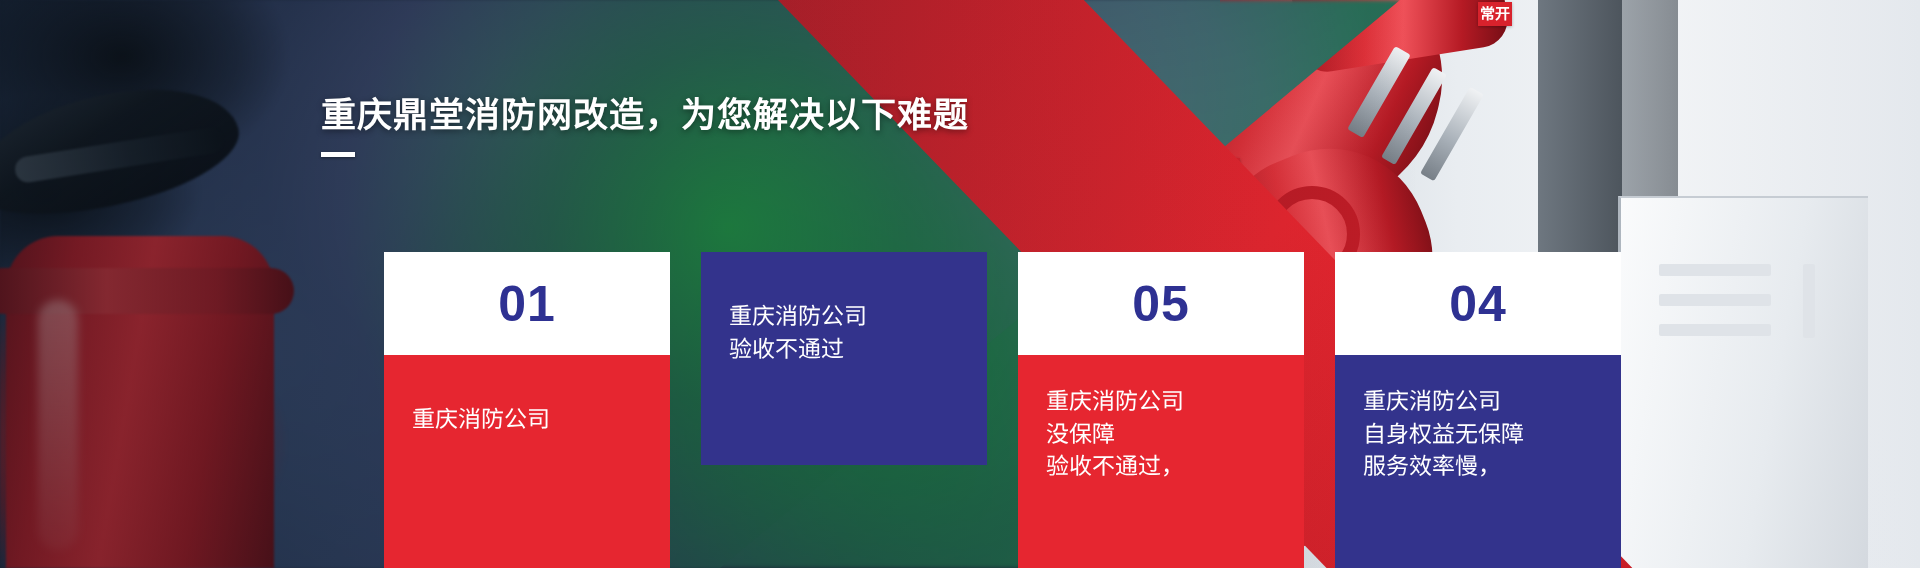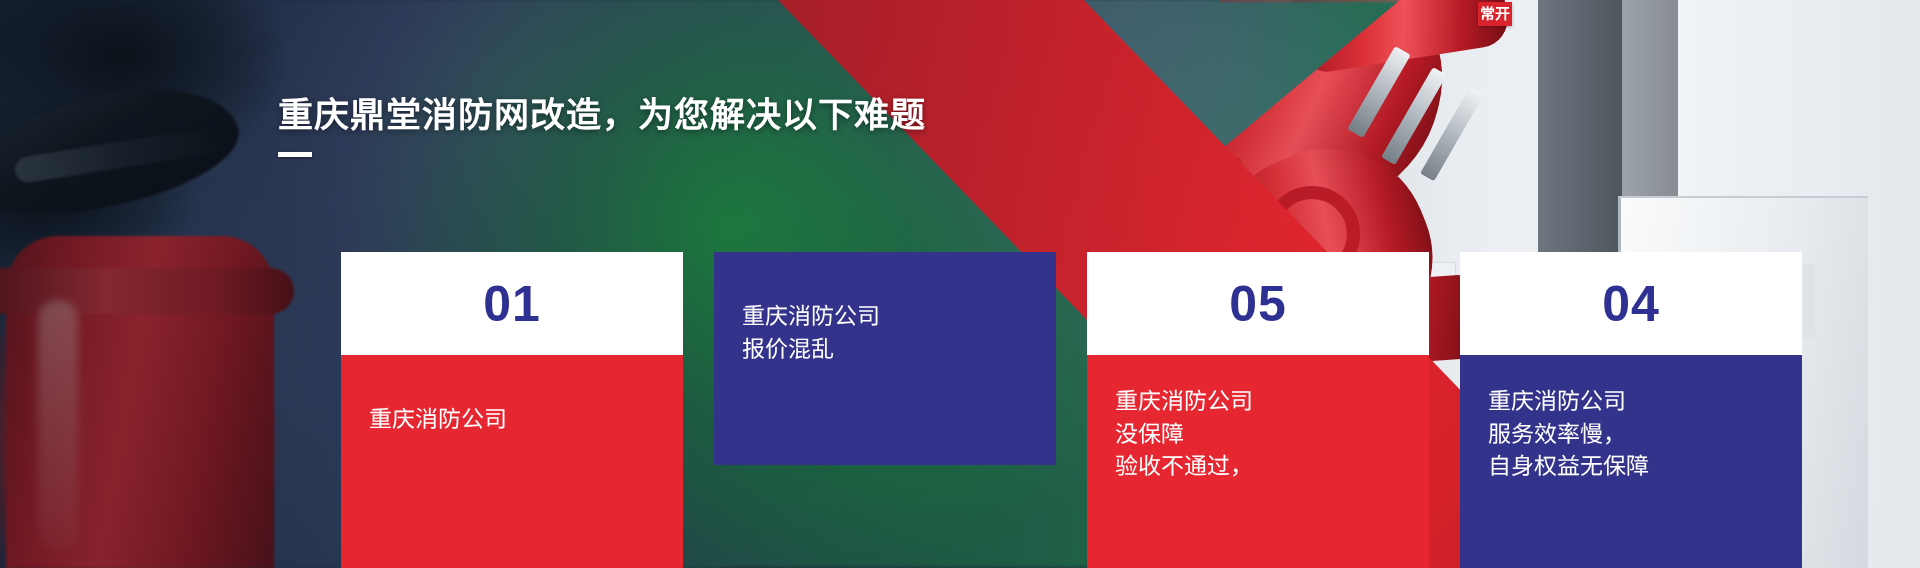--- a/index.html
+++ b/index.html
@@ -104,34 +104,34 @@
     pointer-events:none;
   }
 
   
   .scrim{
     position:absolute;inset:0;
     background:linear-gradient(90deg,rgba(10,16,24,.46) 0%,rgba(12,20,30,.30) 34%,rgba(12,20,30,.12) 58%,rgba(12,20,30,0) 74%);
   }
 
   
-  .content{position:absolute;inset:0;}
+  .content{position:absolute;inset:0;margin-left:43px;}
   .headline{
     position:absolute;left:278px;top:86px;
     color:#fff;font-size:35px;font-weight:700;letter-spacing:1px;
     text-shadow:0 2px 6px rgba(0,0,0,.45);
     white-space:nowrap;
   }
   .headline-rule{
     position:absolute;left:278px;top:152px;width:34px;height:5px;background:#fff;
     box-shadow:0 1px 3px rgba(0,0,0,.4);
   }
 
   .cards{position:absolute;left:341px;top:252px;display:flex;gap:31px;}
-  .card{width:342px;display:flex;flex-direction:column;}
+  .card{width:286px;display:flex;flex-direction:column;}
   .card-num{
     height:103px;background:#fff;display:flex;align-items:center;justify-content:center;
     color:#2e3192;font-size:50px;font-weight:700;letter-spacing:1px;line-height:1;
   }
   .card-body{
     height:213px;padding:48px 28px 0 28px;
     color:#fff;font-size:23px;line-height:1.42;font-weight:400;
   }
   .card-body.pad3{padding-top:30px;}
   .card.red   .card-body{background:#e62630;}
@@ -212,37 +212,37 @@
       <div class="card red">
         <div class="card-num">01</div>
         <div class="card-body">
           <span class="card-line">重庆消防公司</span>
         </div>
       </div>
 
       <div class="card blue">
         <div class="card-body">
           <span class="card-line">重庆消防公司</span>
-          <span class="card-line">报价混乱</span>
+          <span class="card-line">验收不通过</span>
         </div>
       </div>
 
       <div class="card red">
         <div class="card-num">05</div>
         <div class="card-body pad3">
           <span class="card-line">重庆消防公司</span>
           <span class="card-line">没保障</span>
           <span class="card-line">验收不通过，</span>
         </div>
       </div>
 
       <div class="card blue">
         <div class="card-num">04</div>
         <div class="card-body pad3">
           <span class="card-line">重庆消防公司</span>
+          <span class="card-line">自身权益无保障</span>
           <span class="card-line">服务效率慢，</span>
-          <span class="card-line">自身权益无保障</span>
         </div>
       </div>
 
     </div>
   </div>
 </div>
 
 </body></html>

